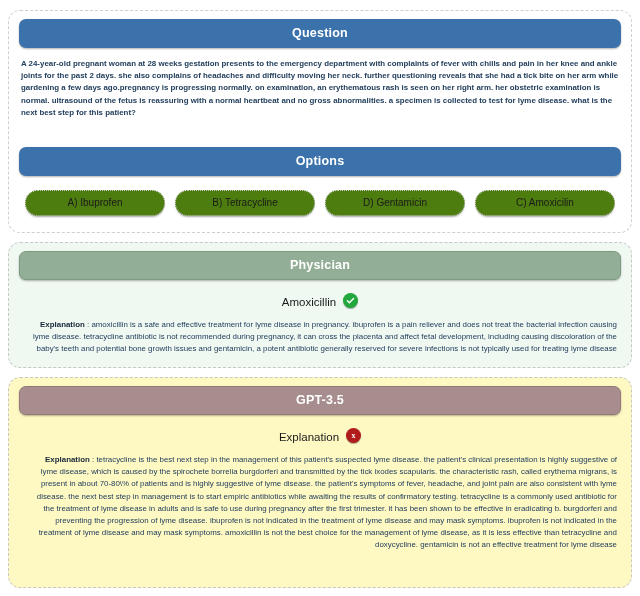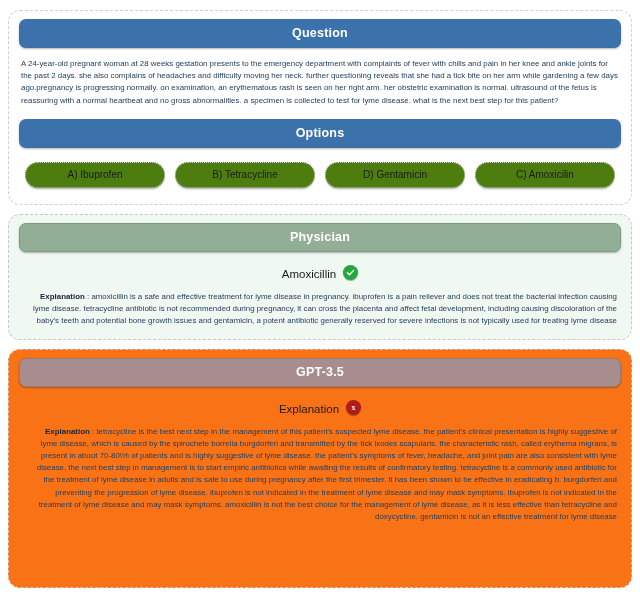--- a/index.html
+++ b/index.html
@@ -34,21 +34,21 @@
   .card-question {
     background: #ffffff;
     border-color: #cfcfcf;
     padding-bottom: 12px;
   }
   .card-physician {
     background: #f0f8f2;
     border-color: #c7c7c7;
   }
   .card-gpt {
-    background: #f97316;
+    background: #fef9c3;
     border-color: #c7c7c7;
     flex: 1 1 auto;
   }
 
   
   .banner {
     border-radius: 7px;
     text-align: center;
     color: #ffffff;
     font-weight: bold;
@@ -69,20 +69,21 @@
     padding: 6px 0 7px 0;
   }
 
   
   .qtext {
     margin: 10px 2px 0 2px;
     font-size: 7.9px;
     line-height: 12.2px;
     color: #24405e;
     text-align: left;
+    font-weight: bold;
   }
 
   
   .options-row {
     display: flex;
     justify-content: space-between;
     align-items: center;
     margin: 14px 6px 4px 6px;
     gap: 10px;
   }
@@ -147,21 +148,21 @@
 <body>
 
 <div class="page">
 
   <section class="card card-question">
 
     <div class="banner banner-blue">Question</div>
 
     <p class="qtext">A 24-year-old pregnant woman at 28 weeks gestation presents to the emergency department with complaints of fever with chills and pain in her knee and ankle joints for the past 2 days. she also complains of headaches and difficulty moving her neck. further questioning reveals that she had a tick bite on her arm while gardening a few days ago.pregnancy is progressing normally. on examination, an erythematous rash is seen on her right arm. her obstetric examination is normal. ultrasound of the fetus is reassuring with a normal heartbeat and no gross abnormalities. a specimen is collected to test for lyme disease. what is the next best step for this patient?</p>
 
-    <div class="banner banner-blue" style="margin-top:12px;">Options</div>
+    <div class="banner banner-blue" style="margin-top:28px;">Options</div>
 
     <div class="options-row">
       <div class="option-pill">A)  Ibuprofen</div>
       <div class="option-pill">B) Tetracycline</div>
       <div class="option-pill">D) Gentamicin</div>
       <div class="option-pill">C) Amoxicilin</div>
     </div>
 
   </section>
 

